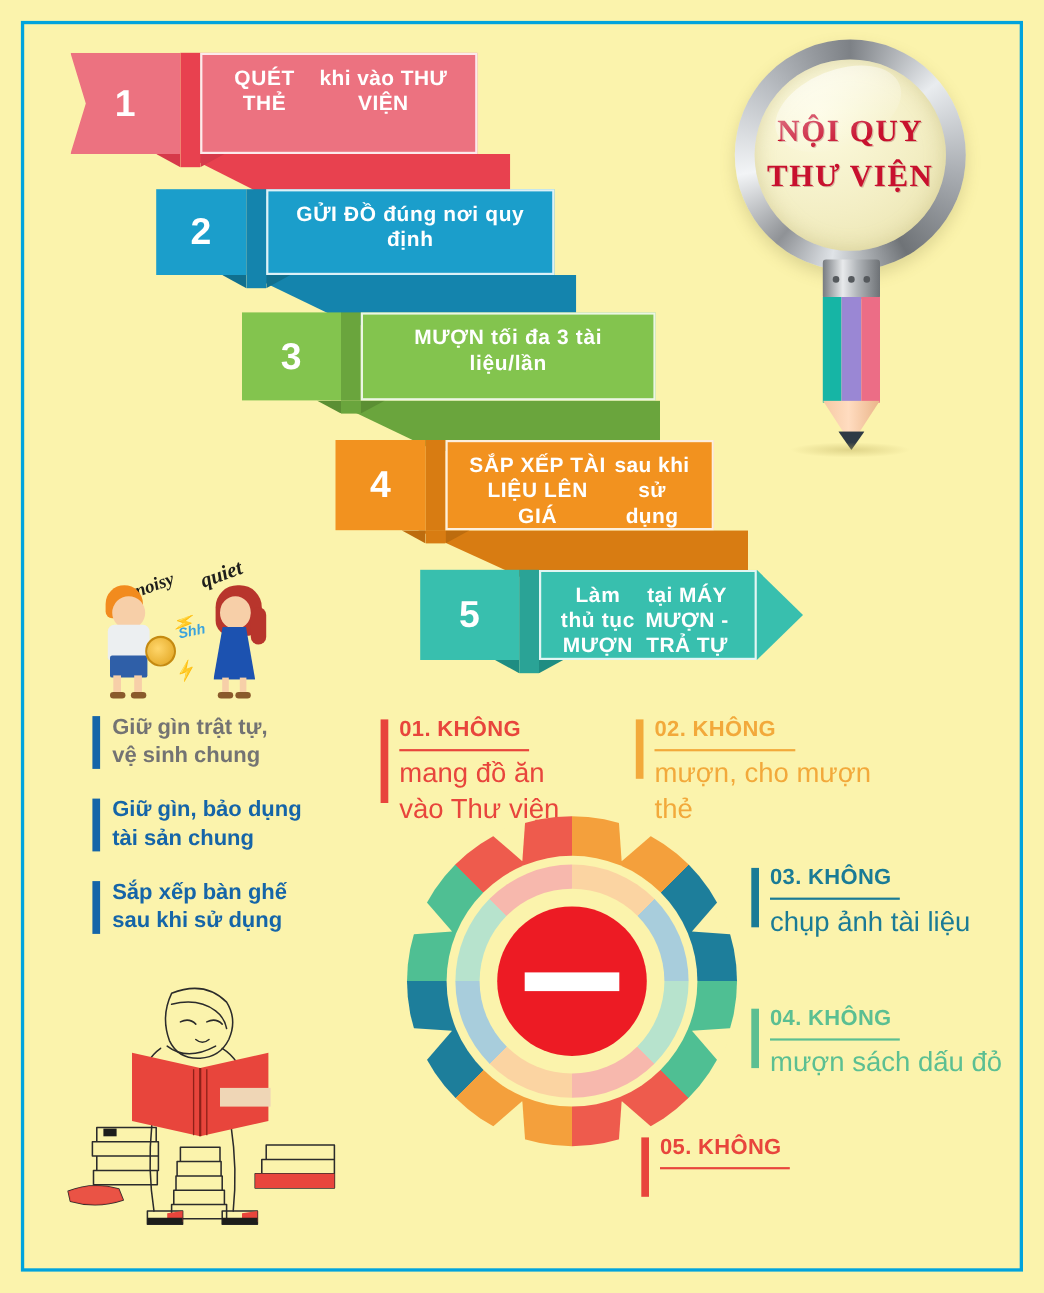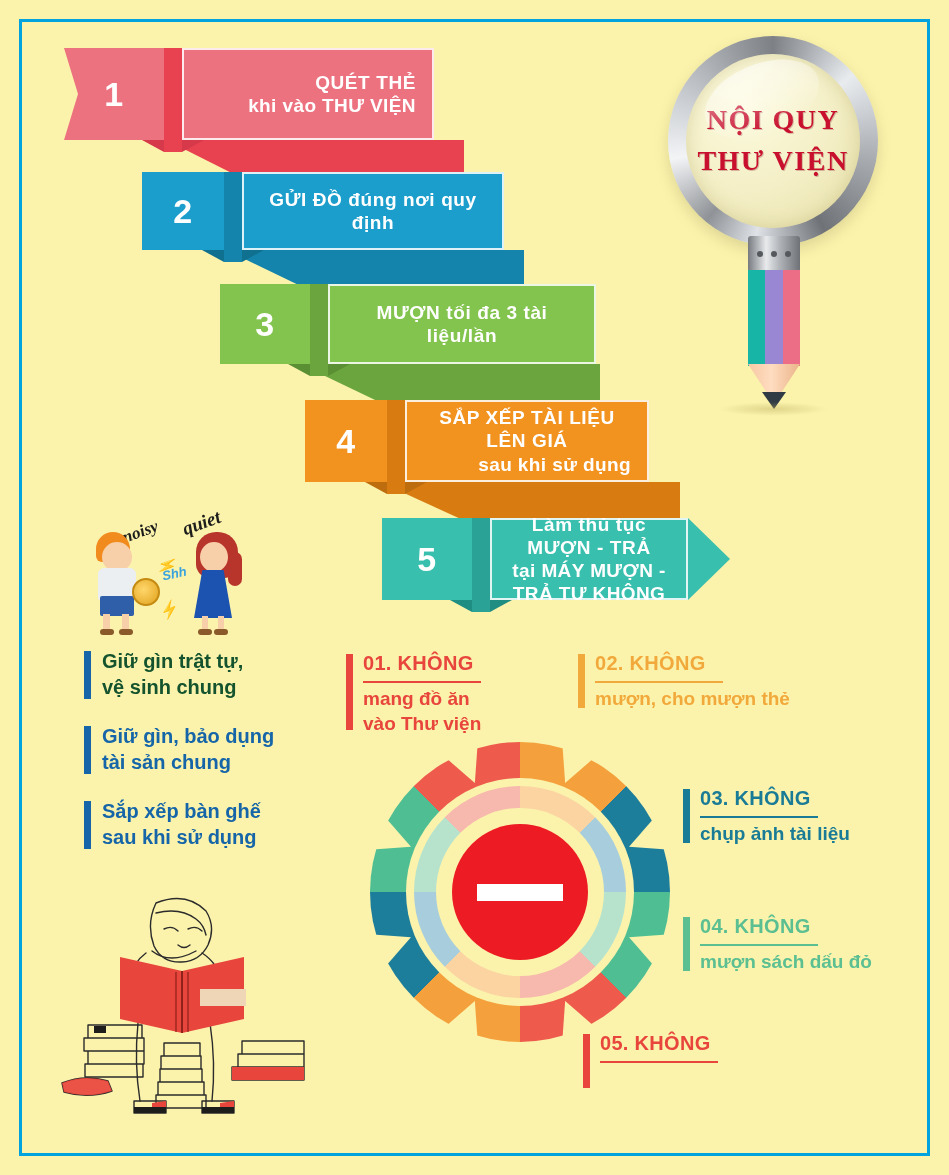--- a/index.html
+++ b/index.html
@@ -20,21 +20,21 @@
   }
   .numblock.flag { clip-path: polygon(0 0, 100% 0, 100% 100%, 0 100%, 14% 50%); }
 
   .textbox {
     position:relative; display:flex; align-items:center; justify-content:center;
     color:#ffffff; text-align:center;
   }
   .textbox .inner {
     border:2px solid rgba(255,255,255,.85);
     padding:10px 16px; width:100%; height:100%;
-    display:flex; flex-direction:column; align-items:flex-end; justify-content:center;
+    display:flex; align-items:flex-start; justify-content:center;
     line-height:1.22;
   }
   .tl1 { font-size:19px; font-weight:bold; letter-spacing:.6px; }
   .tl2 { font-size:19px; font-weight:bold; letter-spacing:.4px; }
 
   .foot { position:absolute; height:12px; }
   .foot:before, .foot:after {
     content:""; position:absolute; top:0; width:50%; height:100%;
   }
   .foot:before { left:0;  clip-path: polygon(0 0, 100% 0, 100% 100%); }
@@ -98,21 +98,21 @@
   .bl-item { position:relative; padding-left:18px; margin-bottom:22px; }
   .bl-item .bar { position:absolute; left:0; top:3px; width:7px; height:48px; background:#1565a8; }
   .bl-item p { color:#1565a8; font-size:20px; font-weight:bold; line-height:1.32; }
 
   
   .khong { position:absolute; padding-left:17px; }
   .khong .bar { position:absolute; left:0; top:2px; width:7px; height:52px; }
   .khong .hd { font-size:20px; font-weight:bold; letter-spacing:.3px;
                display:inline-block; padding-bottom:3px; }
   .khong .rule { height:2px; margin:3px 0 4px 0; }
-  .khong .bd { font-size:19px; font-weight:bold; line-height:1.3; }
+  .khong .bd { font-size:25px; font-weight:normal; line-height:1.3; }
 
   
   #circle { position:absolute; left:370px; top:742px; width:300px; height:300px; }
   .ring-outer {
     position:absolute; inset:0; border-radius:50%;
     background: conic-gradient(
       #f4a03c 0deg 45deg,
       #1d7e9b 45deg 90deg,
       #4fbf93 90deg 135deg,
       #ee5b4d 135deg 180deg,
@@ -314,21 +314,21 @@
   <div class="girl-dress"></div>
   <div class="girl-leg l"></div>
   <div class="girl-leg r"></div>
   <div class="shoe gl"></div>
   <div class="shoe gr"></div>
 </div>
 
 <div id="bluelist">
     <div class="bl-item">
       <span class="bar" style="background:#1565a8"></span>
-      <p style="color:#14532d"><span>Giữ gìn trật tự,</span><br><span>vệ sinh chung</span></p>
+      <p style="color:#737373"><span>Giữ gìn trật tự,</span><br><span>vệ sinh chung</span></p>
     </div>
     <div class="bl-item">
       <span class="bar" style="background:#1565a8"></span>
       <p style="color:#1565a8"><span>Giữ gìn, bảo dụng</span><br><span>tài sản chung</span></p>
     </div>
     <div class="bl-item">
       <span class="bar" style="background:#1565a8"></span>
       <p style="color:#1565a8"><span>Sắp xếp bàn ghế</span><br><span>sau khi sử dụng</span></p>
     </div>
   </div>

